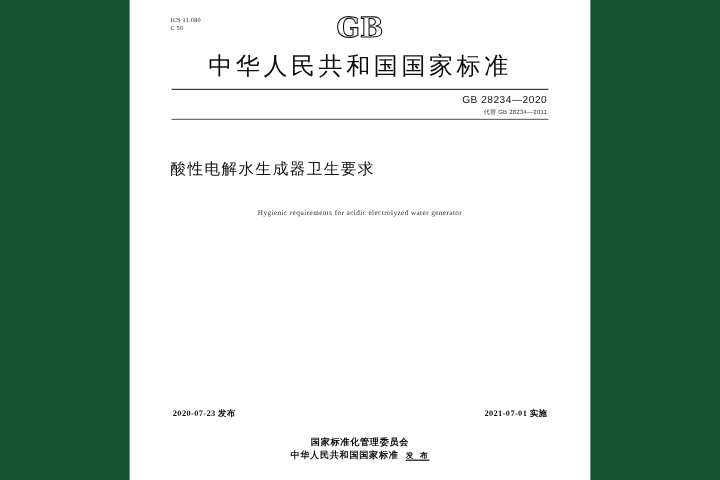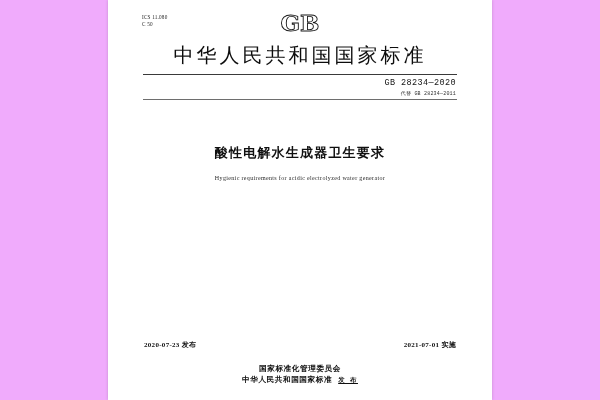--- a/index.html
+++ b/index.html
@@ -7,21 +7,21 @@
     padding: 0;
     width: 600px;
     height: 400px;
     background: #ffffff;
     font-family: "Liberation Sans", sans-serif;
   }
   #page {
     position: relative;
     width: 600px;
     height: 400px;
-    background: #f0abfc;
+    background: #14532d;
     overflow: hidden;
   }
   .sheet {
     position: absolute;
     left: 108px;
     top: 0px;
     width: 384px;
     height: 400px;
     background: #ffffff;
     box-shadow: 0 0 3px rgba(0,0,0,0.18);
@@ -81,44 +81,44 @@
     left: 1px;
     right: 1px;
     height: 1px;
     background: #6e6e6e;
   }
   .std-code {
     position: absolute;
     top: 78px;
     right: 2px;
     text-align: right;
-    font-family: Liberation Mono, monospace;
+    font-family: Liberation Sans, sans-serif;
     color: #151515;
   }
   .std-code .main {
     font-size: 8.5px;
     letter-spacing: 0.4px;
     display: block;
   }
   .std-code .sub {
     font-size: 5px;
     letter-spacing: 0.2px;
     display: block;
     margin-top: 2px;
     color: #333;
   }
   .doc-title {
     position: absolute;
-    top: 144px;
-    left: 0;
-    right: 0;
-    text-align: center;
+    top: 132px;
+    left: 0;
+    right: 0;
+    text-align: left;
     font-family: "DejaVu Serif", serif;
     font-size: 13px;
-    font-weight: 700;
+    font-weight: 400;
     letter-spacing: 1.2px;
     color: #101010;
   }
   .doc-subtitle {
     position: absolute;
     top: 175px;
     left: 0;
     right: 0;
     text-align: center;
     font-family: "Liberation Serif", serif;

